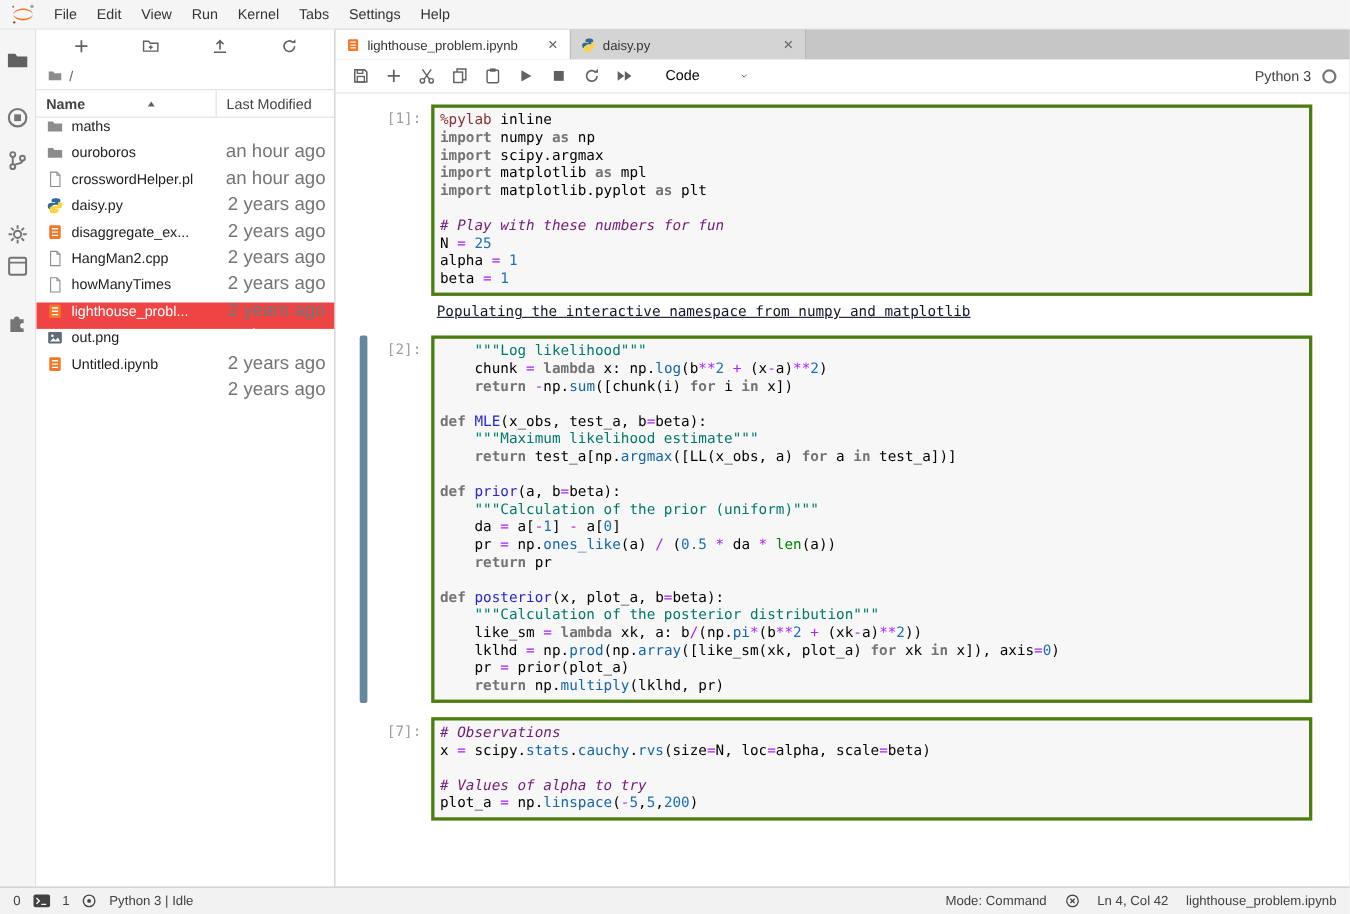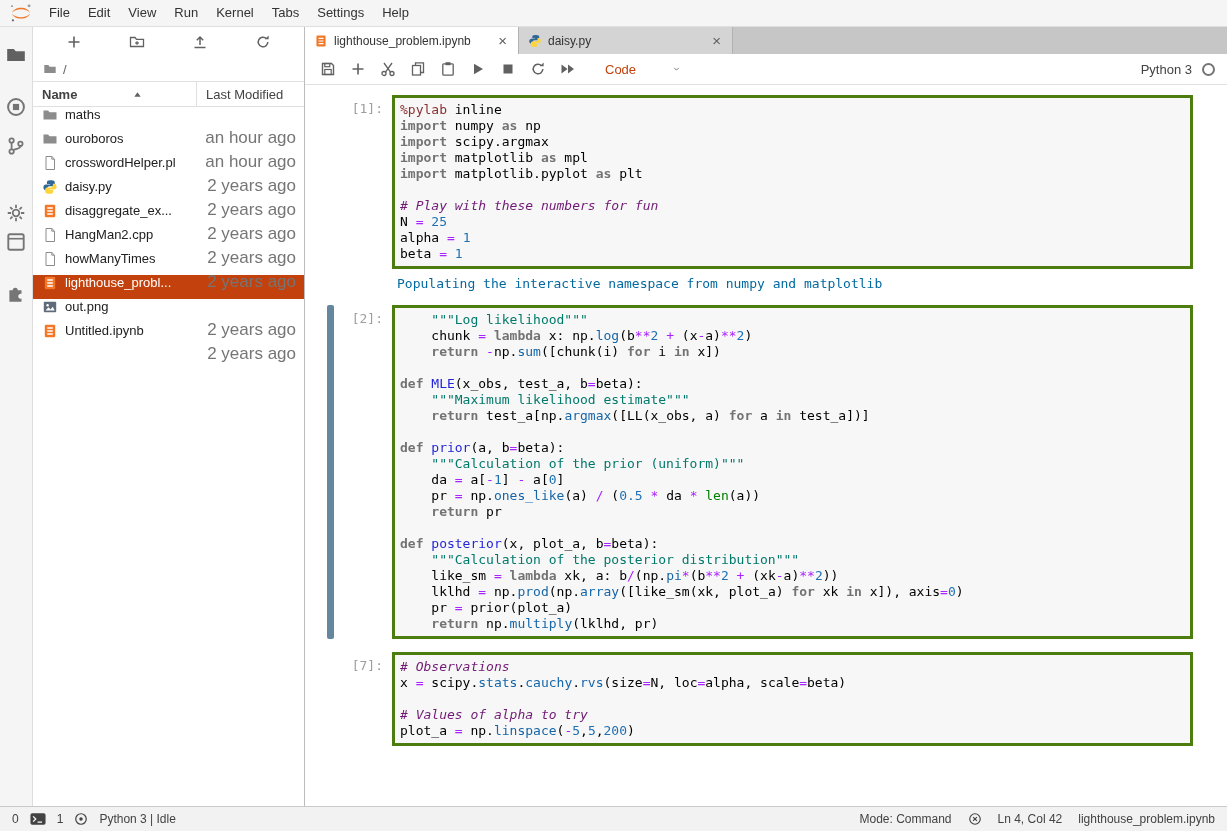--- a/index.html
+++ b/index.html
@@ -31,49 +31,49 @@
   .fb-breadcrumb { height:24px; flex:none; display:flex; align-items:center; gap:6px; padding:0 10px; color:#616161; }
   .fb-header { height:26px; flex:none; display:flex; align-items:stretch; border-top:1px solid #e0e0e0; border-bottom:1px solid #e0e0e0; color:#424242; font-weight:bold; }
   .name-col { flex:1; display:flex; align-items:center; padding-left:9px; }
   .sorticon { width:9px; height:9px; margin-left:56px; display:flex; }
   .mod-col { width:108px; display:flex; align-items:center; padding-left:9px; border-left:1px solid #e0e0e0; font-weight:normal; color:#424242; }
   .fb-list { flex:1; overflow:hidden; }
   .fb-row { height:24px; display:flex; padding:0 8px 0 9px; }
   .fb-row .fi { width:16px; height:16px; margin-right:7px; flex:none; display:flex; }
   .fb-row .fname { flex:1; white-space:nowrap; overflow:hidden; text-overflow:ellipsis; }
   .fb-row .fmod { color:#757575; font-size:17px; margin-left:6px; white-space:nowrap;margin-top:21px; }
-  .fb-row.selected { background:#c2410c; color:#fff; }
+  .fb-row.selected { background:#ef4444; color:#fff; }
   .fb-row.selected .fmod { color:#fff; }
 
   
   .dock { flex:1; min-width:0; display:flex; flex-direction:column; background:#c6c6c6; }
   .tabbar { height:27px; flex:none; display:flex; background:#c6c6c6; }
   .tab { width:214px; height:27px; display:flex; align-items:center; gap:6px; padding:0 9px; background:#d4d4d4; border-right:1px solid #b2b2b2; font-size:12px; color:#333; cursor:default; }
   .tab.active { background:#fff; }
   .tab-icon { width:14px; height:14px; flex:none; display:flex; }
   .tab-label { flex:1; white-space:nowrap; overflow:hidden; }
   .close { color:#616161; font-size:15px; line-height:14px; padding:0 2px; cursor:pointer; }
 
   .nbtoolbar { height:31px; flex:none; background:#fff; border-bottom:1px solid #e0e0e0; display:flex; align-items:center; padding:0 12px; }
   .tb-btn { background:none; border:none; width:22px; height:22px; margin-right:8px; display:flex; align-items:center; justify-content:center; cursor:pointer; }
   .i16 { width:16px; height:16px; display:inline-flex; }
-  .celltype { display:flex; align-items:center; justify-content:space-between; width:88px; margin-left:12px; padding:2px 6px; color:#c2410c; cursor:pointer;gap:36px; }
+  .celltype { display:flex; align-items:flex-start; justify-content:space-between; width:88px; margin-left:12px; padding:2px 6px; color:#000000; cursor:pointer;gap:36px; }
   .kernel { margin-left:auto; display:flex; align-items:center; gap:10px; color:#424242; }
   .kernel-circle { width:13px; height:13px; border:2px solid #757575; border-radius:50%; }
 
   
   .nbarea { flex:1; min-height:0; background:#fff; overflow:hidden; padding-top:10px; }
   .cell { display:flex; margin-bottom:13px; }
   .collapser { flex:none; width:7px; margin-left:22px; border-radius:2px; background:transparent; }
   .cell.selected .collapser { background:#64879e; }
   .prompt { flex:none; width:58px; text-align:right; padding-right:9px; padding-top:6px; font-family:"DejaVu Sans Mono",monospace; font-size:13px; color:#9e9e9e; }
   .cell-main { flex:1; min-width:0; margin-right:34px; }
   .inputbox { border:3px solid #4d7c0f; background:#f7f7f7; padding:4px 5px; }
   .cm-line { font-family:"DejaVu Sans Mono",monospace; font-size:13px; line-height:16px; min-height:16px; white-space:pre; color:#000; }
-  .outputtext { font-family:"DejaVu Sans Mono",monospace; font-size:13px; line-height:16px; padding:7px 5px 0 5px; white-space:pre; color:#0369a1; }
+  .outputtext { font-family:"DejaVu Sans Mono",monospace; font-size:13px; line-height:16px; padding:7px 5px 0 5px; white-space:pre; color:#0f172a;text-decoration:underline; }
   .md-title { font-size:23px; color:#1c1c1c; padding:13px 0 12px 4px; white-space:nowrap; }
 
   .tk-kw { color:#737373; font-weight:bold; }
   .tk-pl { color:#000; }
   .tk-op { color:#aa22ff; }
   .tk-nu { color:#1f6fb2; }
   .tk-fn { color:#1565a7; }
   .tk-df { color:#2525d8; }
   .tk-st { color:#00796b; }
   .tk-co { color:#701a75; font-style:italic; }

